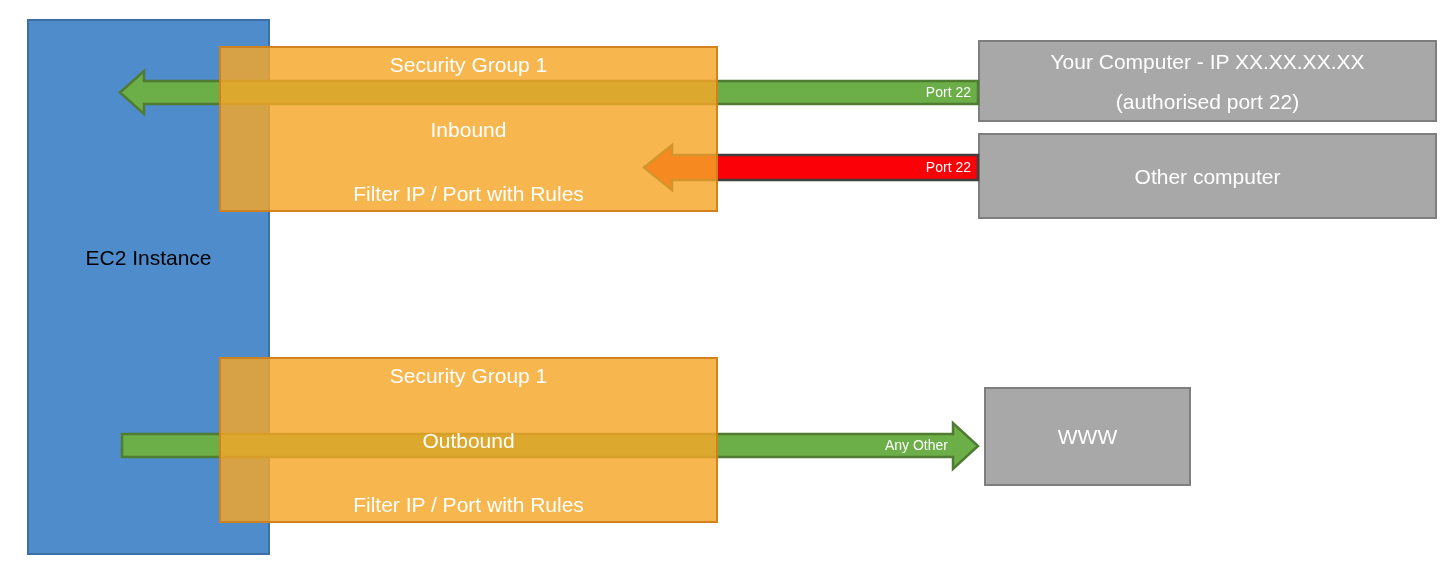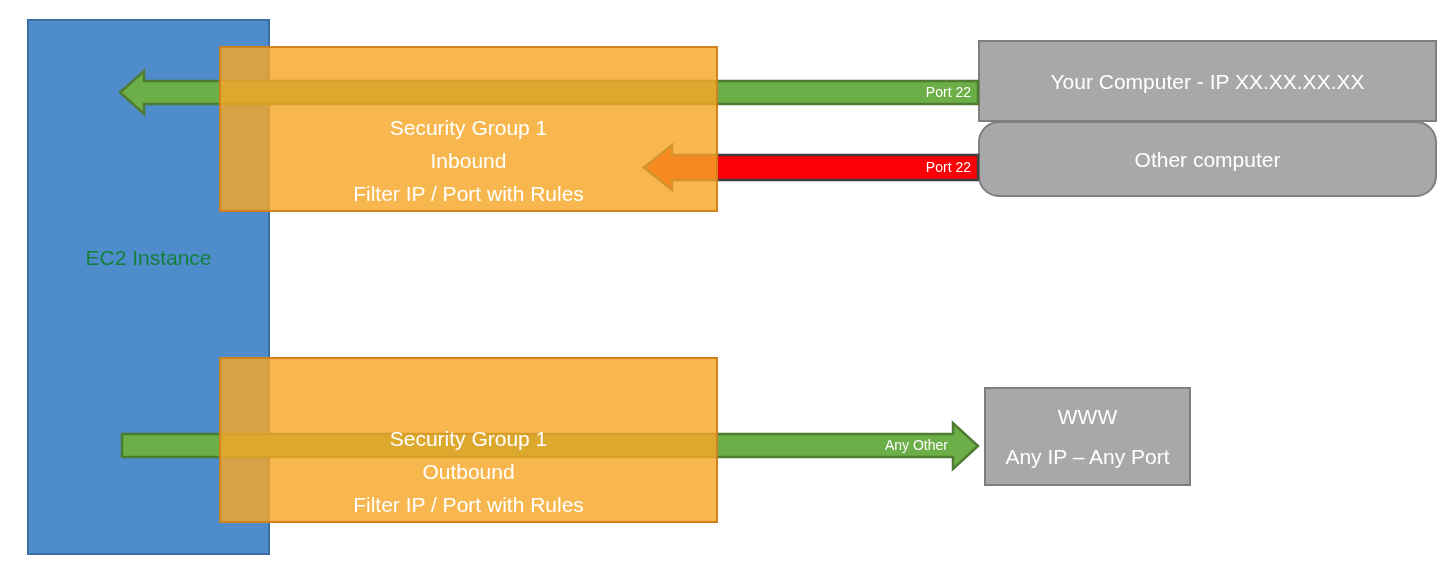--- a/index.html
+++ b/index.html
@@ -13,50 +13,50 @@
   .abs{position:absolute;box-sizing:border-box;}
 
   
   #ec2-box{
     left:27px;top:19px;width:243px;height:536px;
     background:#4E8CCB;border:2px solid #3D6EA5;
     z-index:1;
   }
   #ec2-text{
     left:27px;top:243px;width:243px;
-    text-align:center;color:#15803d;
+    text-align:center;color:#000000;
     font-size:21px;line-height:30px;
     z-index:1;
   }
 
   
   #arrow-layer{left:0;top:0;width:1446px;height:578px;z-index:2;pointer-events:none;}
 
   
   .sg-box{
     left:219px;width:499px;height:166px;
     background:rgba(245,167,39,0.82);
     border:2px solid rgba(205,125,25,0.9);
     z-index:3;
-    display:flex;flex-direction:column;align-items:center;justify-content:flex-end;
+    display:flex;flex-direction:column;align-items:center;justify-content:space-between;
     color:#ffffff;font-size:21px;line-height:33px;text-align:center;
   }
   #sg-inbound-box{top:46px;}
   #sg-outbound-box{top:357px;}
 
   
   .ext-box{
     background:#A8A8A8;border:2px solid #7E7E7E;
     display:flex;flex-direction:column;align-items:center;justify-content:center;
     color:#ffffff;font-size:21px;line-height:33px;text-align:center;
     z-index:1;
     gap:7px;
   }
   #your-computer-box{left:978px;top:40px;width:459px;height:82px;}
-  #other-computer-box{left:978px;top:121px;width:459px;height:76px;border-radius:21px;}
+  #other-computer-box{left:978px;top:133px;width:459px;height:86px;}
   #www-box{left:984px;top:387px;width:207px;height:99px;}
 
   
   .flow-label{
     color:#ffffff;font-size:14px;line-height:26px;
     text-align:right;z-index:4;white-space:nowrap;
   }
   #label-port22-allowed{left:830px;top:79px;width:141px;}
   #label-port22-blocked{left:830px;top:154px;width:141px;}
   #label-anyport{left:808px;top:432px;width:140px;}
@@ -84,28 +84,28 @@
   </div>
 
   <div id="sg-outbound-box" class="abs sg-box">
     <div>Security Group 1</div>
     <div>Outbound</div>
     <div>Filter IP / Port with Rules</div>
   </div>
 
   <div id="your-computer-box" class="abs ext-box">
     <div>Your Computer - IP XX.XX.XX.XX</div>
+    <div>(authorised port 22)</div>
   </div>
 
   <div id="other-computer-box" class="abs ext-box">
     <div>Other computer</div>
   </div>
 
   <div id="www-box" class="abs ext-box">
     <div>WWW</div>
-    <div>Any IP – Any Port</div>
   </div>
 
   <div id="label-port22-allowed" class="abs flow-label">Port 22</div>
   <div id="label-port22-blocked" class="abs flow-label">Port 22</div>
   <div id="label-anyport" class="abs flow-label">Any Other</div>
 
 </div>
 
 </body></html>

